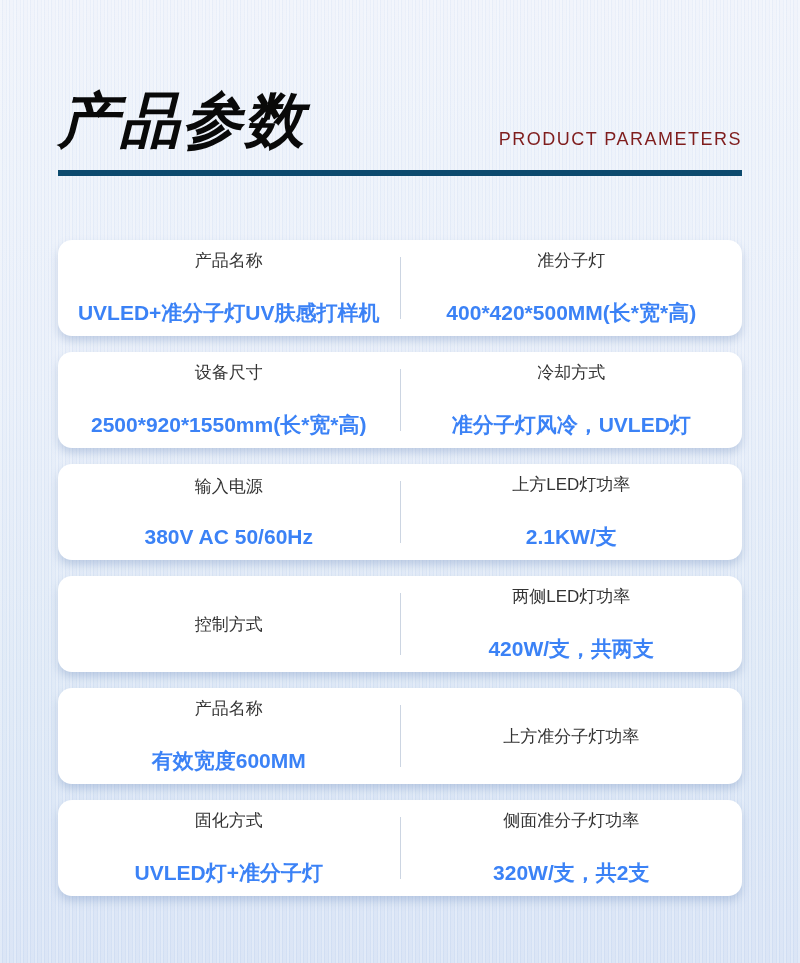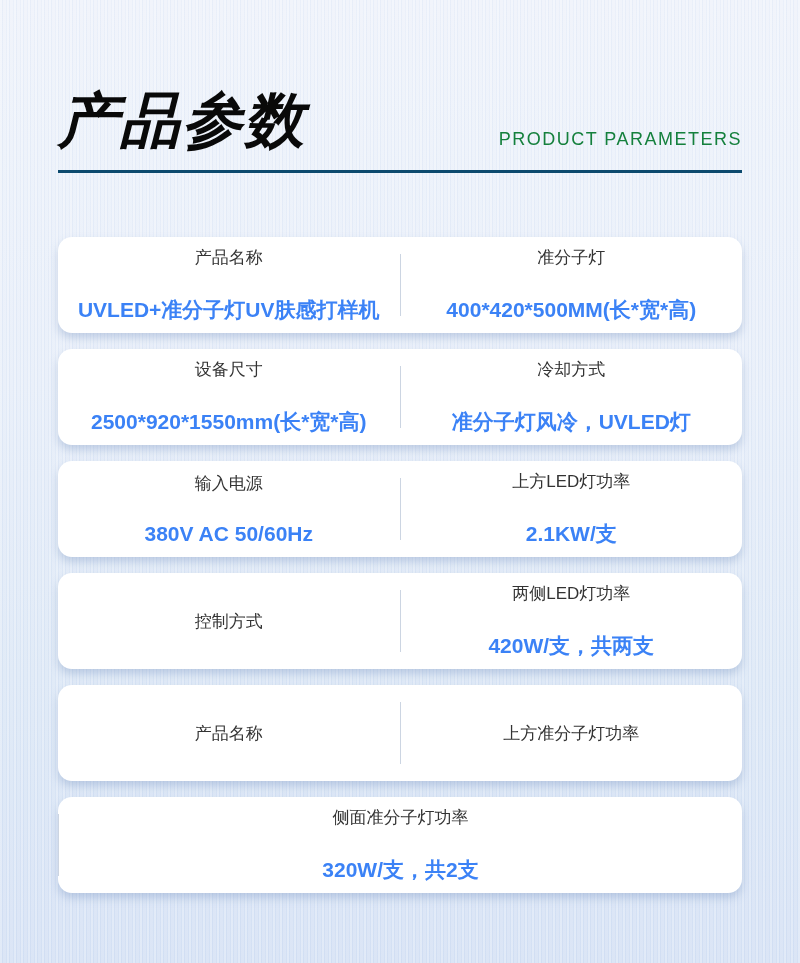--- a/index.html
+++ b/index.html
@@ -27,35 +27,35 @@
   .page {
     position: relative;
     width: 684px;
     margin: 0 auto;
     padding-top: 88px;
   }
   .header {
     display: flex;
     justify-content: space-between;
     align-items: flex-end;
-    border-bottom: 3px solid #0c4a6e;
+    border-bottom: 6px solid #0c4a6e;
     padding-bottom: 16px;
   }
   .title {
     font-size: 60px;
     line-height: 1.1;
     font-weight: 900;
     font-style: italic;
     color: #090909;
     letter-spacing: 2px;
     margin: 0;
   }
   .subtitle {
     font-size: 18px;
-    color: #15803d;
+    color: #7f1d1d;
     letter-spacing: 1.5px;
     padding-bottom: 4px;
     white-space: nowrap;
   }
   .cards {
     margin-top: 64px;
   }
   .card {
     background: #ffffff;
     border-radius: 14px;
@@ -150,28 +150,33 @@
       <div class="col-divider"></div>
       <div class="cell">
         <div class="spec-label">两侧LED灯功率</div>
         <div class="spec-value">420W/支，共两支</div>
       </div>
     </div>
 
     <div class="card">
       <div class="cell">
         <div class="spec-label">产品名称</div>
+        <div class="spec-value">有效宽度600MM</div>
       </div>
       <div class="col-divider"></div>
       <div class="cell">
         <div class="spec-label">上方准分子灯功率</div>
       </div>
     </div>
 
     <div class="card">
+      <div class="cell">
+        <div class="spec-label">固化方式</div>
+        <div class="spec-value">UVLED灯+准分子灯</div>
+      </div>
       <div class="col-divider"></div>
       <div class="cell">
         <div class="spec-label">侧面准分子灯功率</div>
         <div class="spec-value">320W/支，共2支</div>
       </div>
     </div>
 
   </div>
 </div>
 

